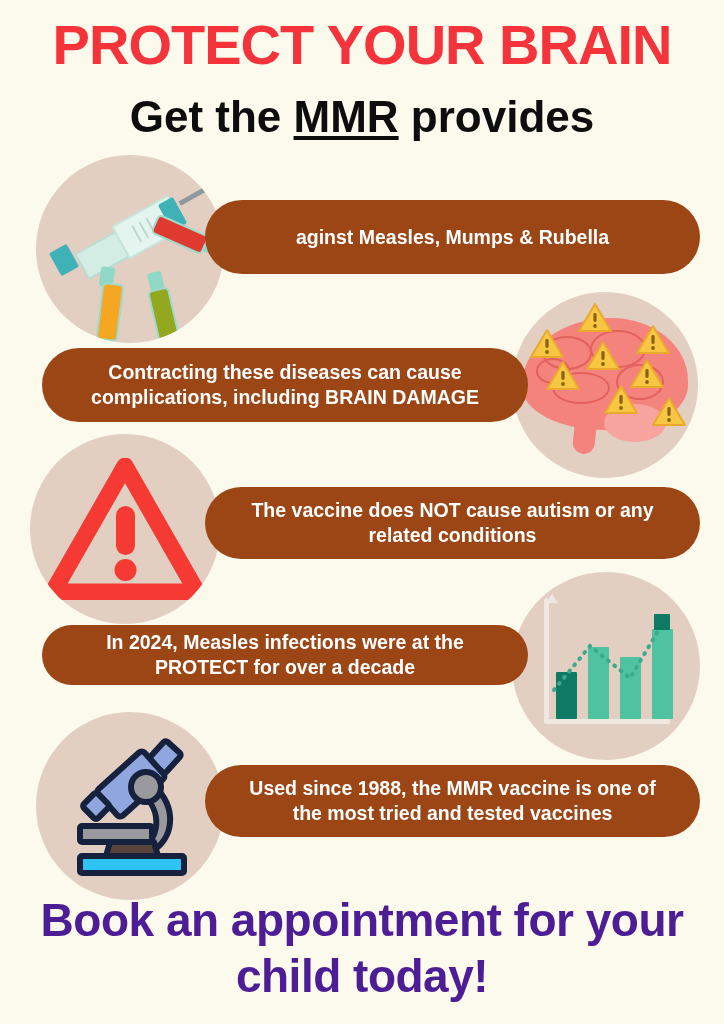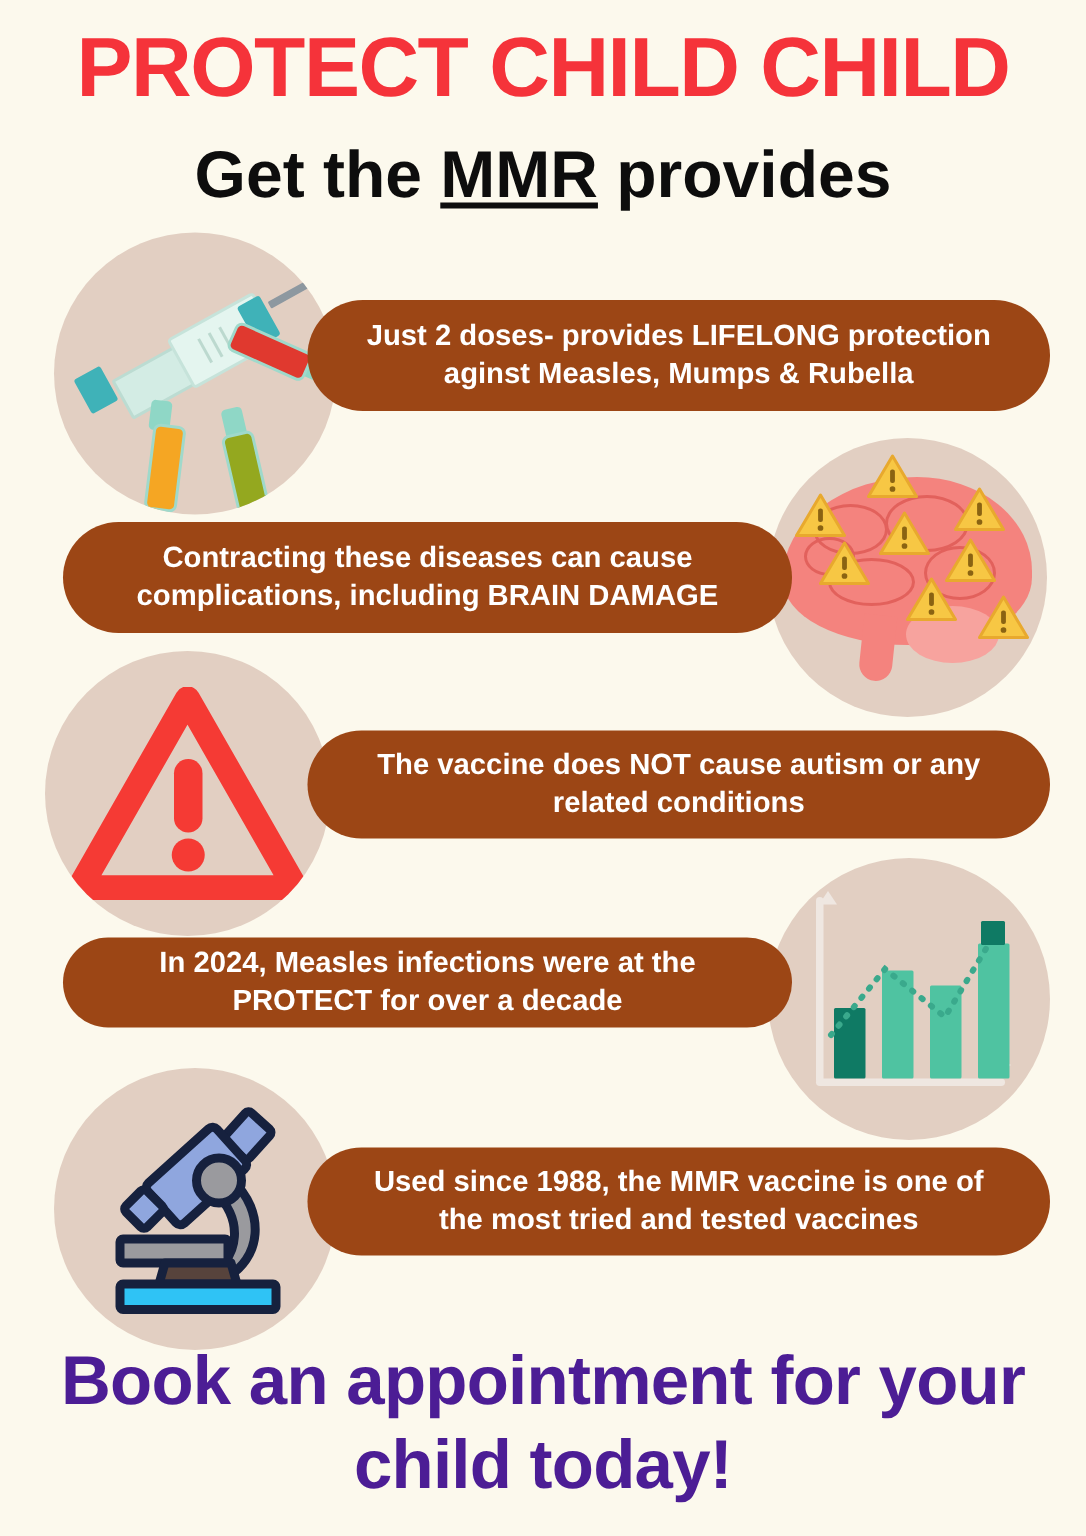--- a/index.html
+++ b/index.html
@@ -192,21 +192,21 @@
   
   #circle-5 { left: 36px;  top: 712px; width: 188px; height: 188px; }
   #banner-5 { left: 205px; top: 765px; width: 495px; height: 72px; }
   #microscope-svg { position: absolute; left: 22px; top: 22px; width: 146px; height: 146px; }
 </style>
 </head>
 <body>
 
 <div class="poster">
 
-  <div class="title-main">PROTECT CHILD CHILD</div>
+  <div class="title-main">PROTECT YOUR BRAIN</div>
 
   <div class="title-sub"><span>Get the </span><span class="u">MMR</span><span> provides</span></div>
 
   <div class="circle" id="circle-1">
     <div class="syr-wrap">
       <div class="syr-body"></div>
       <div class="syr-barrel">
         <div class="syr-grad" style="left:16px; top:8px;"></div>
         <div class="syr-grad" style="left:24px; top:8px;"></div>
         <div class="syr-grad" style="left:32px; top:8px;"></div>
@@ -218,21 +218,20 @@
     <div class="vial-neck" id="vial-red-neck"></div>
     <div class="vial" id="vial-red"></div>
     <div class="vial-neck" id="vial-orange-neck"></div>
     <div class="vial" id="vial-orange"></div>
     <div class="vial-neck" id="vial-green-neck"></div>
     <div class="vial" id="vial-green"></div>
   </div>
 
   <div class="banner" id="banner-1">
     <div>
-      <span>Just 2 doses- provides LIFELONG protection</span>
       <span>aginst Measles, Mumps &amp; Rubella</span>
     </div>
   </div>
 
   <div class="circle" id="circle-2">
     <div class="brain-shape"></div>
     <div class="brain-stem"></div>
     <div class="cerebellum"></div>
     <div class="fold" style="left:30px;  top:44px;  width:46px; height:30px;"></div>
     <div class="fold" style="left:78px;  top:38px;  width:52px; height:34px;"></div>

